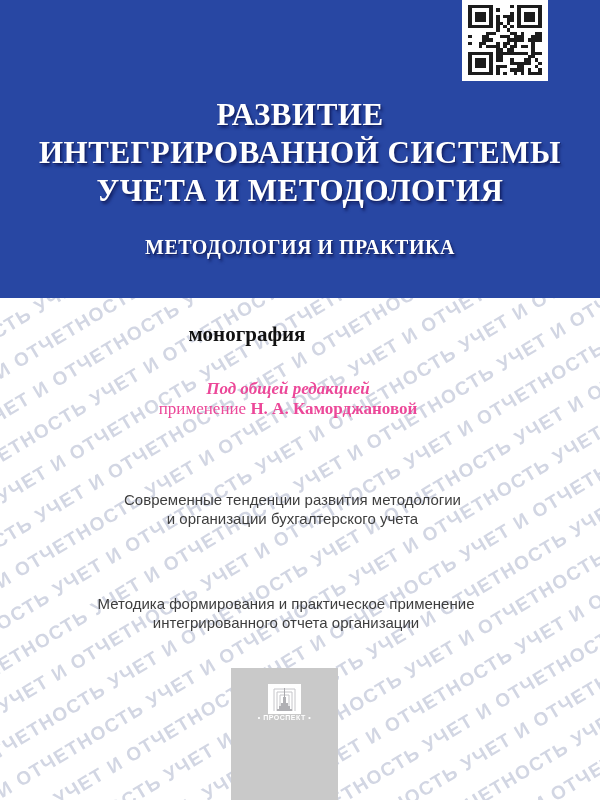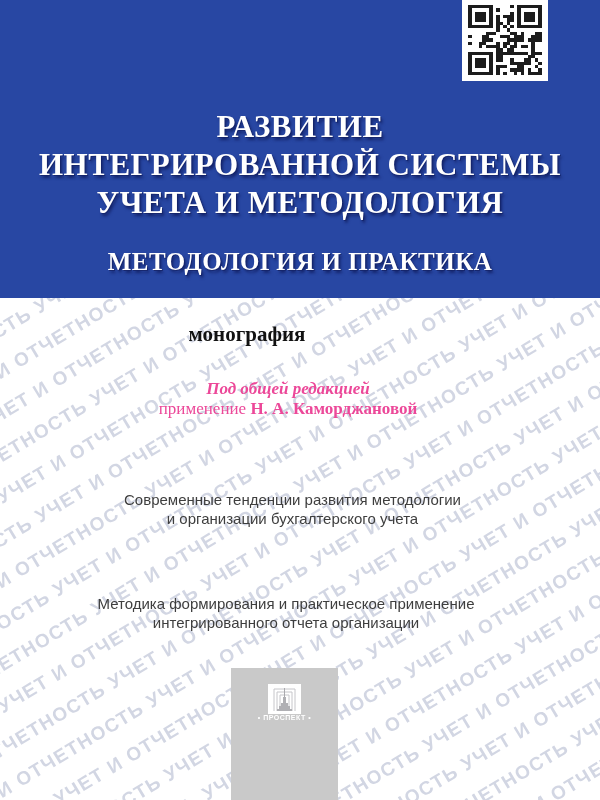--- a/index.html
+++ b/index.html
@@ -16,28 +16,28 @@
     z-index:0;
   }
   .wm-row{white-space:nowrap;line-height:36px;}
 
   
   .blue-panel{
     position:absolute;left:0;top:0;width:600px;height:298px;
     background:#2847a3;z-index:2;
   }
   .title{
-    margin:16px;padding-top:92px;text-align:center;
+    margin:4px;padding-top:92px;text-align:center;
     color:#ffffff;font-weight:bold;font-size:31px;line-height:38px;
     letter-spacing:0.5px;
     text-shadow:2px 3px 3px #14246b,1px 1px 0 #1a2a70;
   }
   .subtitle{
     margin-top:26px;text-align:center;
-    color:#ffffff;font-weight:bold;font-size:25px;
+    color:#ffffff;font-weight:bold;font-size:20px;
     letter-spacing:0.5px;
     text-shadow:2px 3px 3px #14246b,1px 1px 0 #1a2a70;
   }
 
   
   .qr{
     position:absolute;left:462px;top:0;width:86px;height:81px;
     background:#ffffff;z-index:3;
   }
   .qr svg{position:absolute;left:6px;top:5px;}

